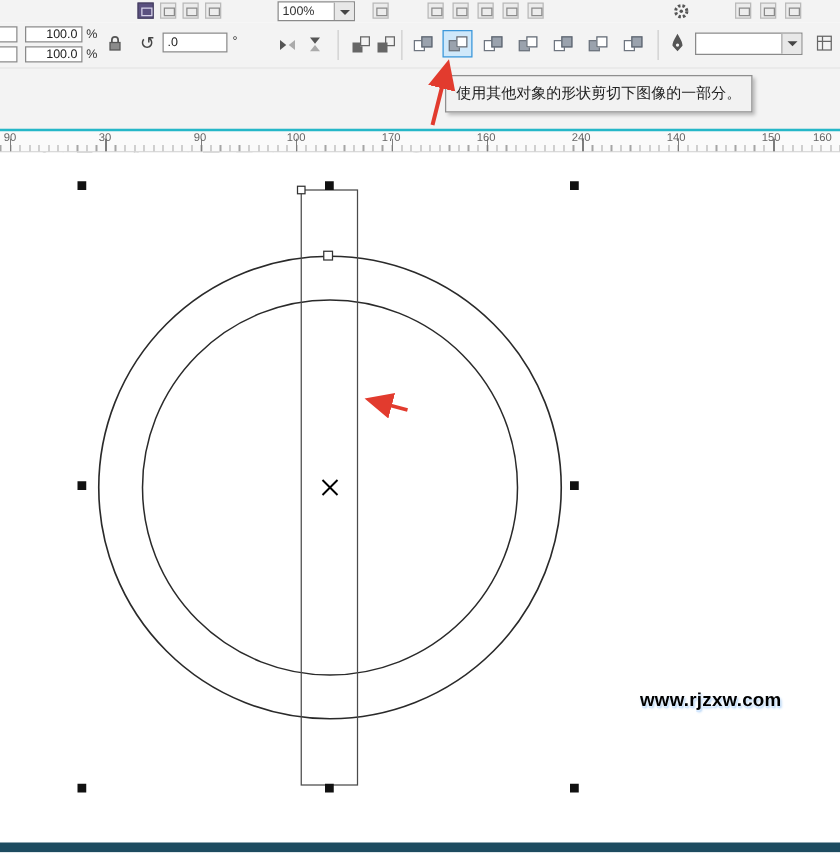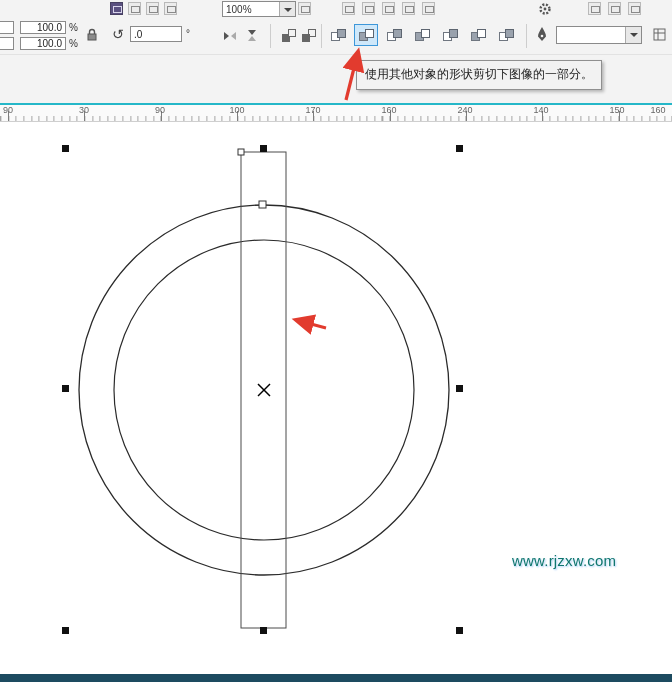--- a/index.html
+++ b/index.html
@@ -49,21 +49,21 @@
   .ruler{position:absolute;left:0;top:103px;width:672px;height:19px;background:#fafafa;border-bottom:1px solid #cfcfcf;box-sizing:border-box;}
   .ruler::before{content:"";position:absolute;left:0;top:0;width:672px;height:2px;background:#25b7c8;}
   .ruler .minor{position:absolute;left:0;right:0;bottom:0;height:5px;
      background:repeating-linear-gradient(to right,#a5a5a5 0 1px,transparent 1px 7.63px);background-position-x:0.4px;}
   .ruler .major{position:absolute;left:0;right:0;bottom:0;height:10px;
      background:repeating-linear-gradient(to right,#7d7d7d 0 1px,transparent 1px 76.33px);background-position-x:8px;}
   .rnum{position:absolute;top:2px;font-size:9px;color:#666;transform:translateX(-50%);}
 
   
   .canvas{position:absolute;left:0;top:122px;width:672px;height:552px;background:#fff;}
-  .watermark{position:absolute;left:512px;top:430px;font-size:15px;font-weight:400;color:#0f766e;letter-spacing:.2px;
+  .watermark{position:absolute;left:512px;top:430px;font-size:15px;font-weight:700;color:#000000;letter-spacing:.2px;
      text-shadow:0 0 2px #ffffff,0 1px 0 #cfe6ff,1px 1px 2px #9cc6f2;}
 
   
   .tooltip{position:absolute;left:356px;top:60px;width:246px;box-sizing:border-box;background:#f2f2f2;
      border:1px solid #8f8f8f;box-shadow:2px 2px 3px rgba(0,0,0,.25);padding:5px 8px 6px 8px;z-index:30;}
   .tooltip .tt-title{font-size:12px;font-weight:700;color:#111;margin-bottom:3px;}
   .tooltip .tt-desc{font-size:12px;color:#222;white-space:nowrap;}
 
   .overlay-arrow{position:absolute;z-index:40;pointer-events:none;}
 
@@ -76,21 +76,21 @@
 <body>
 
 <div class="screen">
 
   <div class="trow row1">
     <span class="mini dark" style="left:110px"></span>
     <span class="mini" style="left:128px"></span>
     <span class="mini" style="left:146px"></span>
     <span class="mini" style="left:164px"></span>
 
-    <div class="dd" style="left:222px;top:1px;width:74px;height:16px">
+    <div class="dd" style="left:222px;top:1px;width:62px;height:16px">
       <span class="dd-val">100%</span>
       <span class="dd-btn"></span>
     </div>
 
     <span class="mini" style="left:298px"></span>
     <span class="mini" style="left:342px"></span>
     <span class="mini" style="left:362px"></span>
     <span class="mini" style="left:382px"></span>
     <span class="mini" style="left:402px"></span>
     <span class="mini" style="left:422px"></span>

